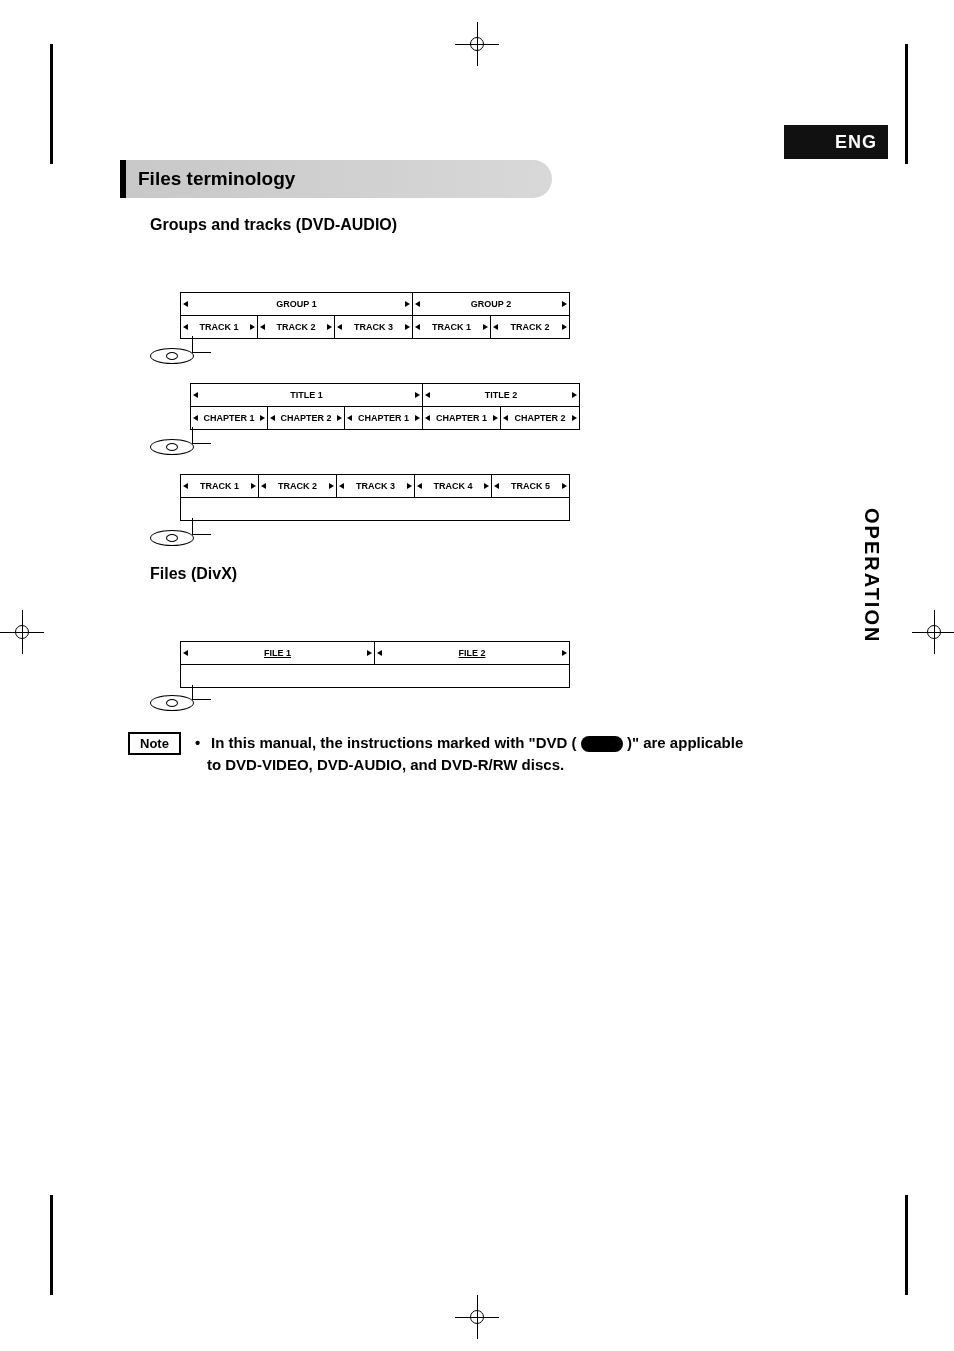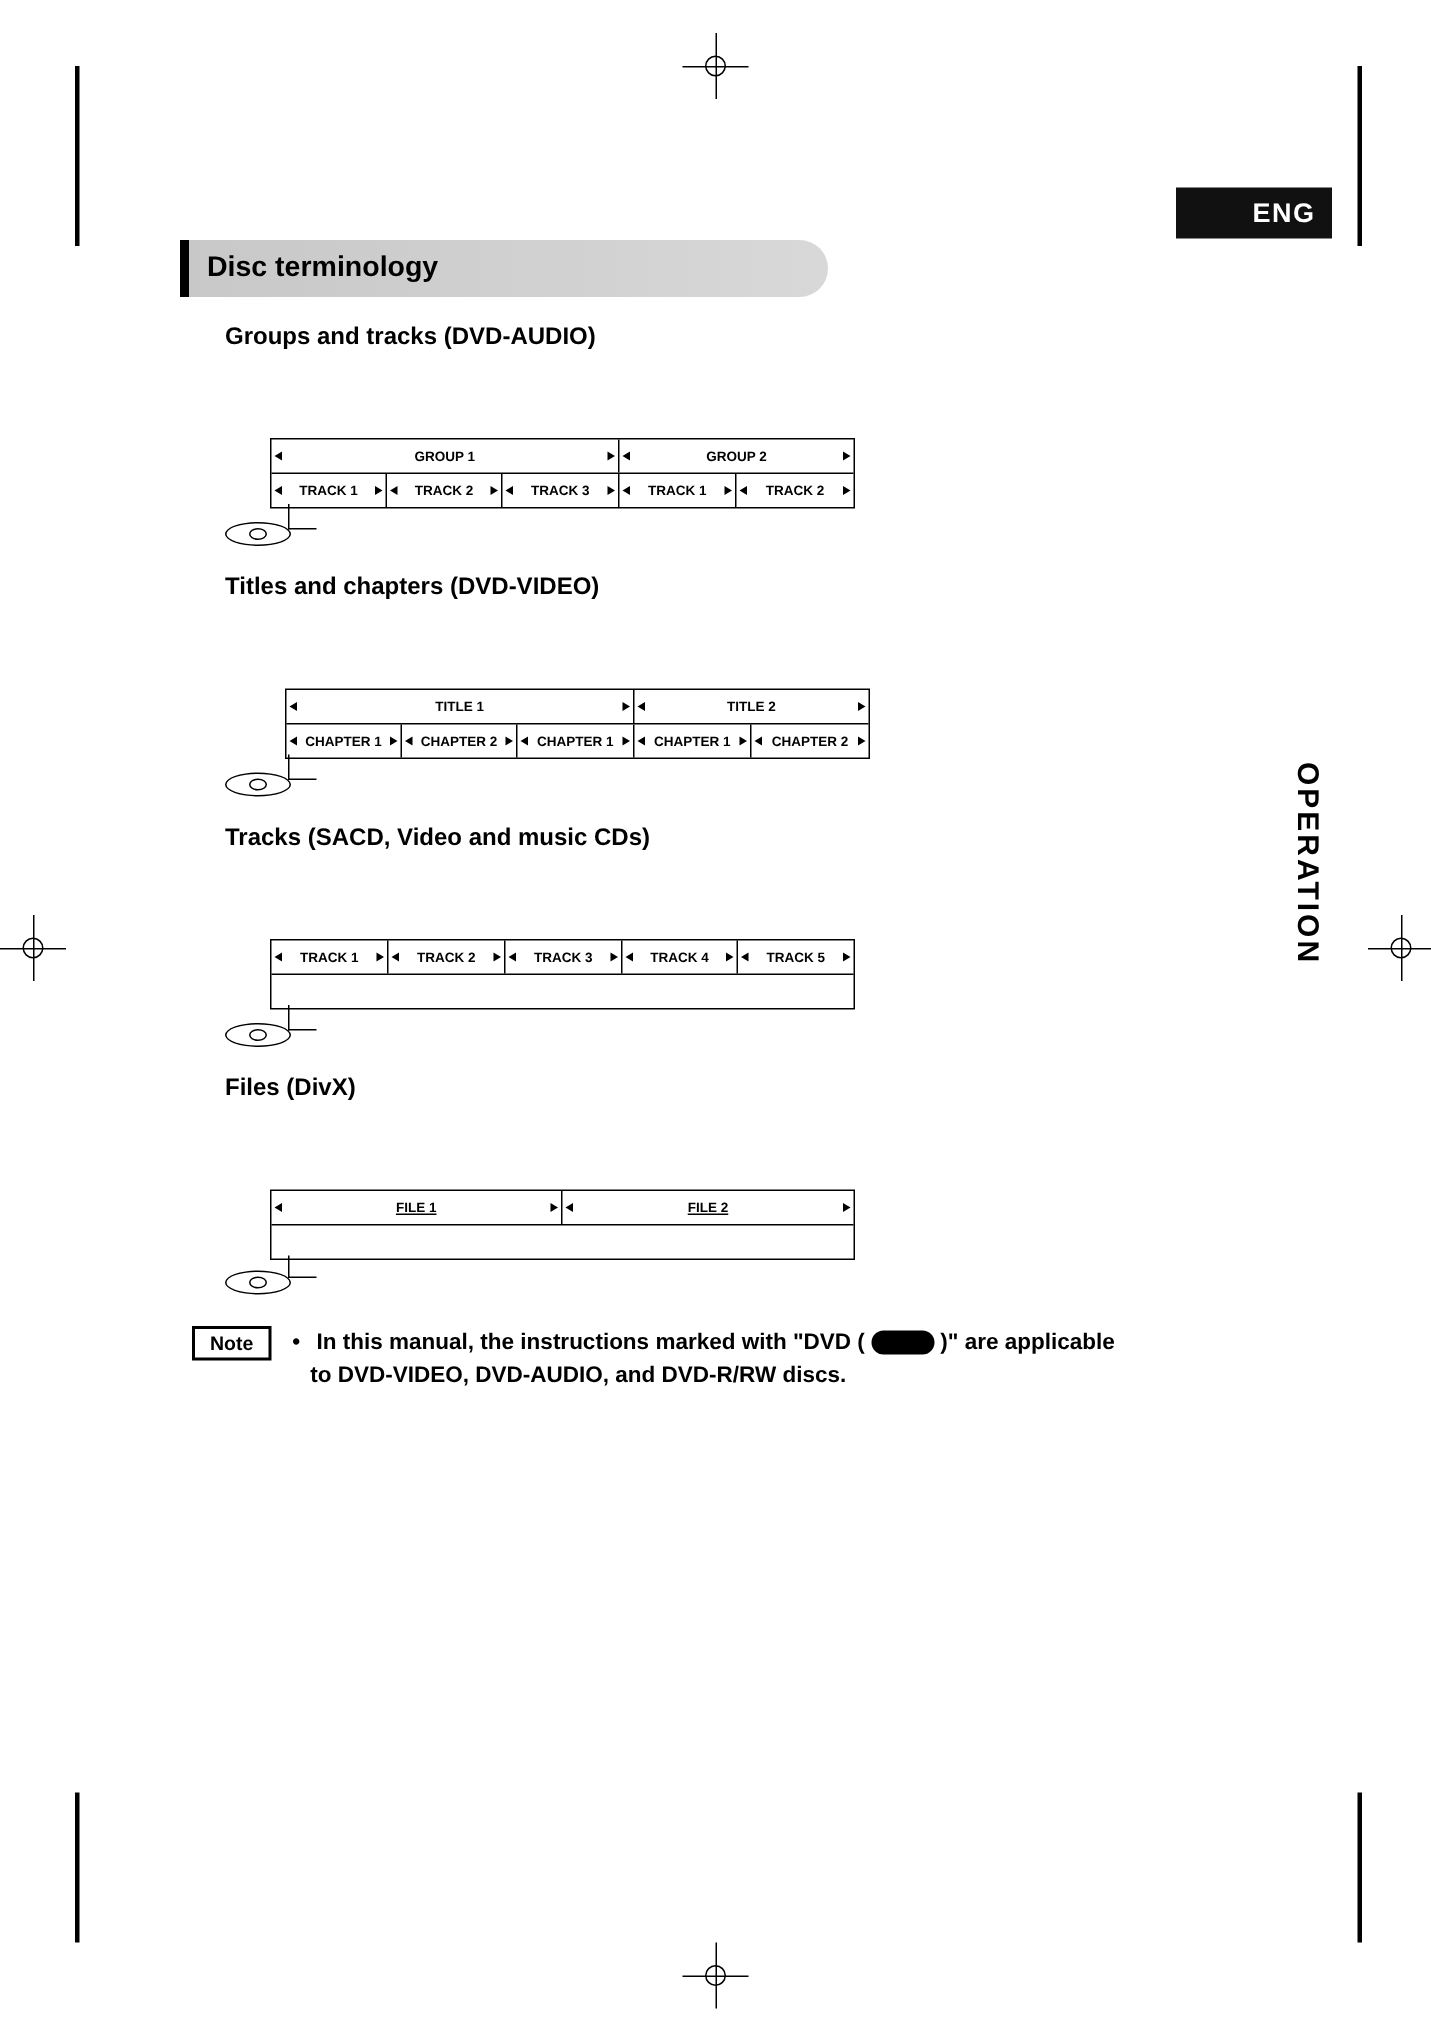--- a/index.html
+++ b/index.html
@@ -274,21 +274,21 @@
       <div class="c"></div>
     </div>
   <div class="reg reg-bottom">
       <div class="h"></div>
       <div class="v"></div>
       <div class="c"></div>
     </div>
 
   <div class="lang-tag">ENG</div>
 
-  <div class="section-bar">Disc terminology</div>
+  <div class="section-bar">Files terminology</div>
 
   <div class="side-tab">
     <span class="side-tab-text">OPERATION</span>
   </div>
 
   <div class="content">
 
     <div class="diagram-block">
       <div class="subsection-title">Groups and tracks (DVD-AUDIO)</div>
       <div class="diagram" style="margin-left:30px;">
@@ -335,21 +335,20 @@
         </div>
         <div class="disc" style="top:42px;">
             <div class="disc-ell"></div>
             <div class="disc-hole"></div>
           </div>
         <div class="lead-line" style="left:12px; top:44px; width:18px; height:16px;"></div>
       </div>
     </div>
 
     <div class="diagram-block">
-      <div class="subsection-title">Titles and chapters (DVD-VIDEO)</div>
       <div class="diagram" style="margin-left:40px;">
         <div class="strip" style="width:388px;">
           <div class="strip-row">
             <div class="strip-cell" style="width:232px;text-align:right;">
                 <div class="arrow-span">
                   <span class="label-text">TITLE 1</span>
                 </div>
               </div>
             <div class="strip-cell" style="width:156px;">
                 <div class="arrow-span">
@@ -387,21 +386,20 @@
         </div>
         <div class="disc" style="top:42px; left:-40px;">
             <div class="disc-ell"></div>
             <div class="disc-hole"></div>
           </div>
         <div class="lead-line" style="left:2px; top:44px; width:18px; height:16px;"></div>
       </div>
     </div>
 
     <div class="diagram-block">
-      <div class="subsection-title">Tracks (SACD, Video and music CDs)</div>
       <div class="diagram" style="margin-left:30px;">
         <div class="strip" style="width:388px;">
           <div class="strip-row" style="border-bottom:1px solid #000;">
             <div class="strip-cell" style="width:78px;">
                 <div class="arrow-span">
                   <span class="label-text">TRACK 1</span>
                 </div>
               </div>
             <div class="strip-cell" style="width:78px;">
                 <div class="arrow-span">

